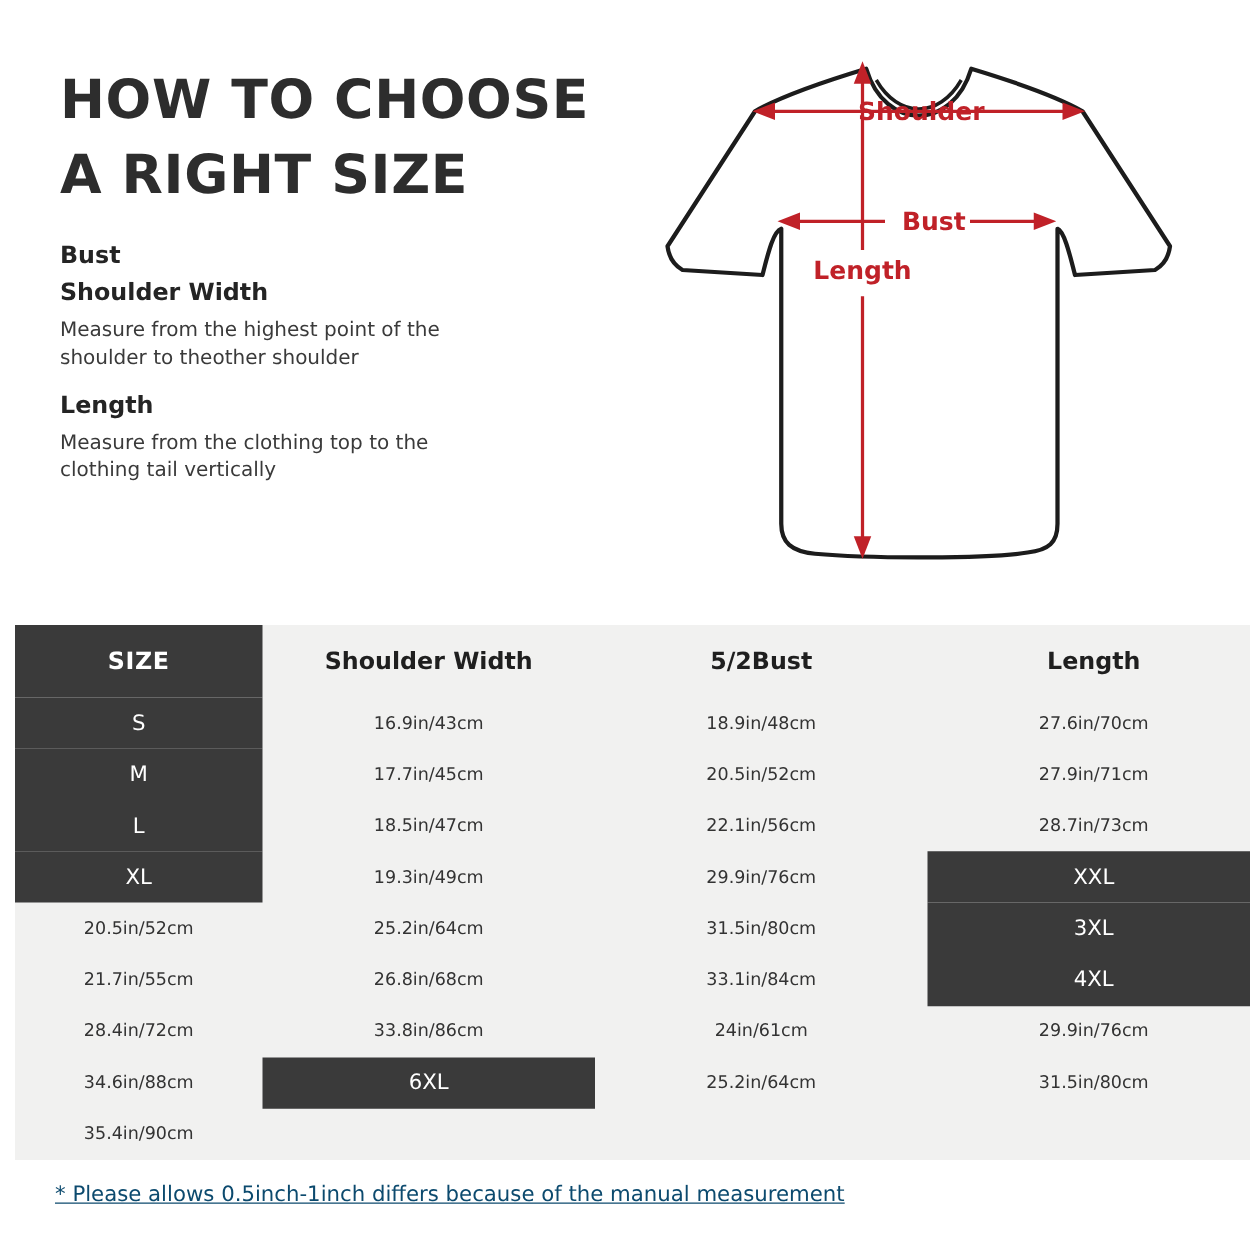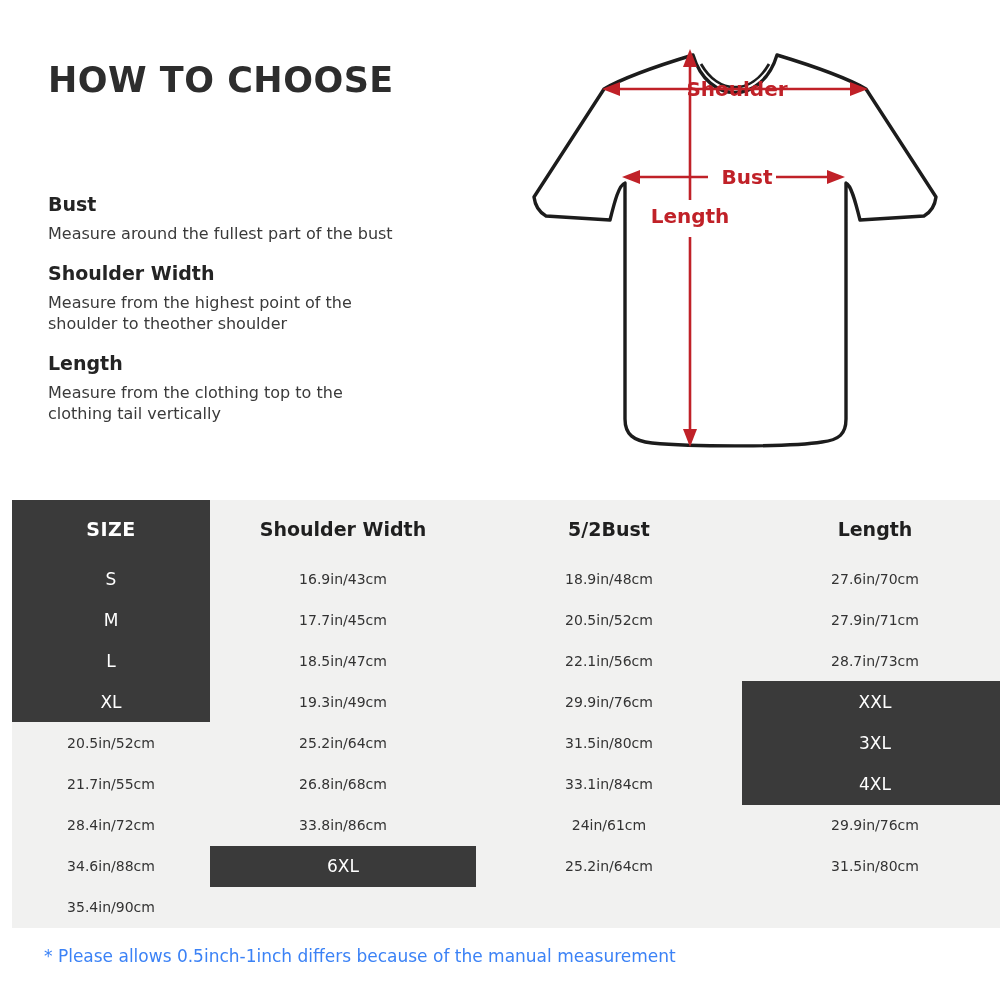--- a/index.html
+++ b/index.html
@@ -15,21 +15,21 @@
   body{
     width:1000px;height:1000px;
     font-family:"DejaVu Sans","Liberation Sans",sans-serif;
     color:var(--ink);
   }
   .canvas{position:relative;width:1000px;height:1000px;background:#fff;overflow:hidden;}
 
   
   .title{
     position:absolute;left:48px;top:34px;
-    font-size:35px;line-height:60px;font-weight:bold;
+    font-size:43px;line-height:60px;font-weight:bold;
     letter-spacing:0.5px;color:var(--ink);margin-top:16px;
   }
   .title span{display:block;}
 
   
   .guide{position:absolute;left:48px;top:193px;width:430px;}
   .guide-item h3{
     margin:0 0 8px 0;font-size:19px;font-weight:bold;color:#242424;
   }
   .guide-item p{
@@ -59,36 +59,36 @@
   }
   .cell{display:flex;align-items:center;justify-content:center;}
   .size-col{background:var(--strip);color:#ffffff;font-size:17px;}
   .head{font-weight:bold;font-size:19px;color:#1f1f1f;}
   .size-col.head{color:#ffffff;letter-spacing:0.5px;}
   .val{font-size:14px;color:var(--cell-ink);}
 
   
   .footnote{
     position:absolute;left:44px;top:946px;margin:0;
-    font-size:17px;color:#3b82f6;
+    font-size:17px;color:#0c4a6e;text-decoration:underline;
   }
 </style>
 </head>
 <body>
 
 <div class="canvas">
 
   <h1 class="title">
     <span>HOW TO CHOOSE</span>
+    <span>A RIGHT SIZE</span>
   </h1>
 
   <div class="guide">
     <div class="guide-item">
       <h3>Bust</h3>
-      <p>Measure around the fullest part of the bust</p>
     </div>
     <div class="guide-item">
       <h3>Shoulder Width</h3>
       <p>Measure from the highest point of the
 shoulder to theother shoulder</p>
     </div>
     <div class="guide-item">
       <h3>Length</h3>
       <p>Measure from the clothing top to the
 clothing tail vertically</p>

